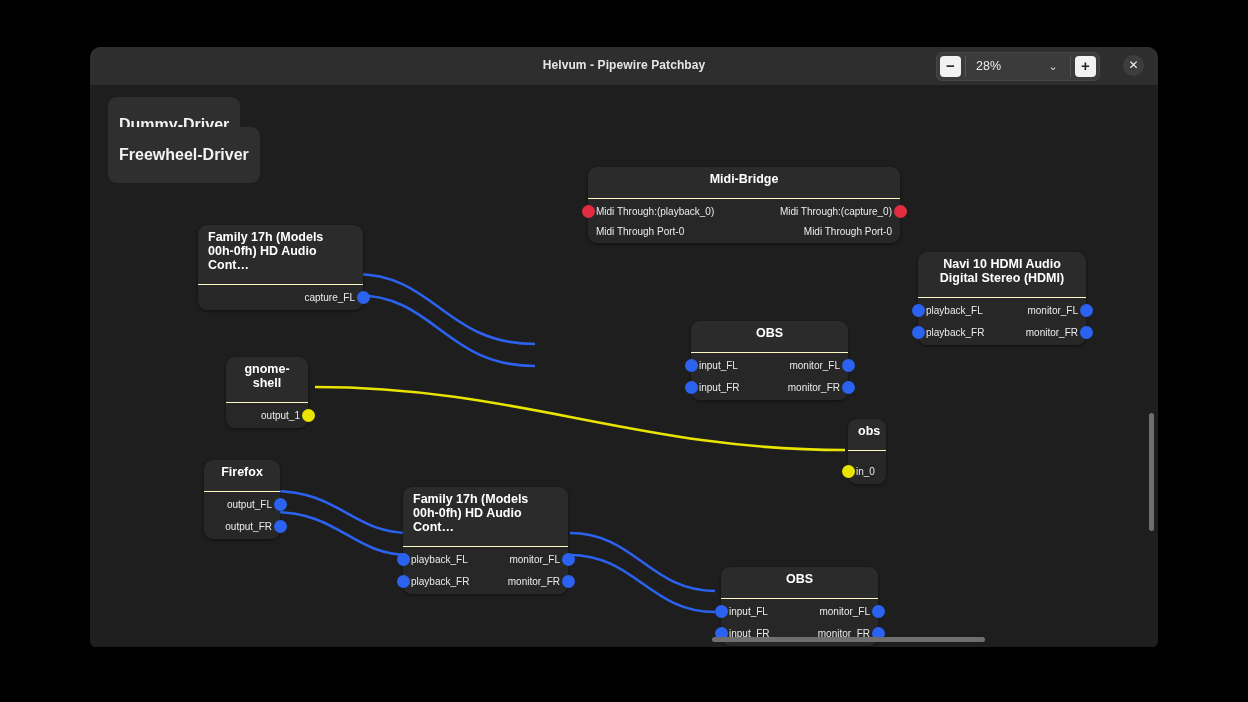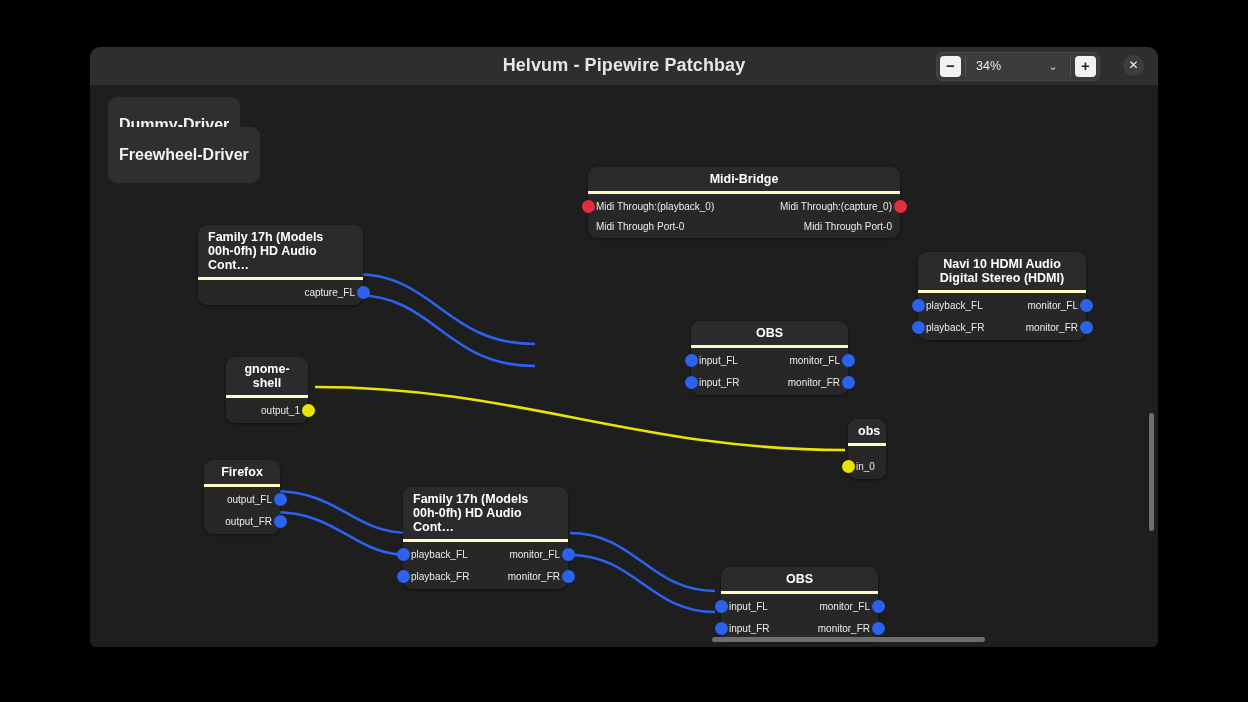--- a/index.html
+++ b/index.html
@@ -25,21 +25,21 @@
     background: #2e2e2e;
     border-bottom: 1px solid #1a1a1a;
     border-radius: 10px 10px 0 0;
   }
   #title-text {
     position: absolute;
     left: 0; right: 0; top: 0;
     line-height: 37px;
     text-align: center;
     color: #e6e6e6;
-    font-size: 18px;
+    font-size: 12px;
     font-weight: bold;
     letter-spacing: 0.1px;
   }
   #zoom-group {
     position: absolute;
     right: 58px; top: 5px;
     height: 27px;
     display: flex;
     align-items: center;
     background: #3b3b3b;
@@ -111,22 +111,22 @@
     position: absolute;
     background: #2b2b2b;
     border-radius: 9px;
     color: #f0f0f0;
     box-shadow: 0 1px 3px rgba(0,0,0,0.5);
   }
   .node-title {
     font-size: 12.5px;
     font-weight: bold;
     color: #ffffff;
-    padding: 5px 10px 5px 10px;
-    border-bottom: 3px solid #fef9c3;
+    padding: 5px 10px 12px 10px;
+    border-bottom: 1px solid #fef9c3;
     line-height: 14px;
     white-space: pre-line;
   }
   .node-title.center { text-align: center; }
   .node-body {
     background: #272727;
     border-radius: 0 0 9px 9px;
     padding: 1px 0 2px 0;
   }
   .prow {
@@ -173,21 +173,21 @@
 </head>
 <body>
 
 <div id="app">
 
   <div id="titlebar">
     <div id="title-text">Helvum - Pipewire Patchbay</div>
 
     <div id="zoom-group">
       <div class="zbtn">−</div>
-      <div id="zoom-value">34%</div>
+      <div id="zoom-value">28%</div>
       <div id="zoom-chevron">⌄</div>
       <div class="zbtn">+</div>
     </div>
 
     <div id="close-button">✕</div>
   </div>
 
   <div id="canvas">
 
     <svg id="edges" viewBox="0 0 1068 562">

